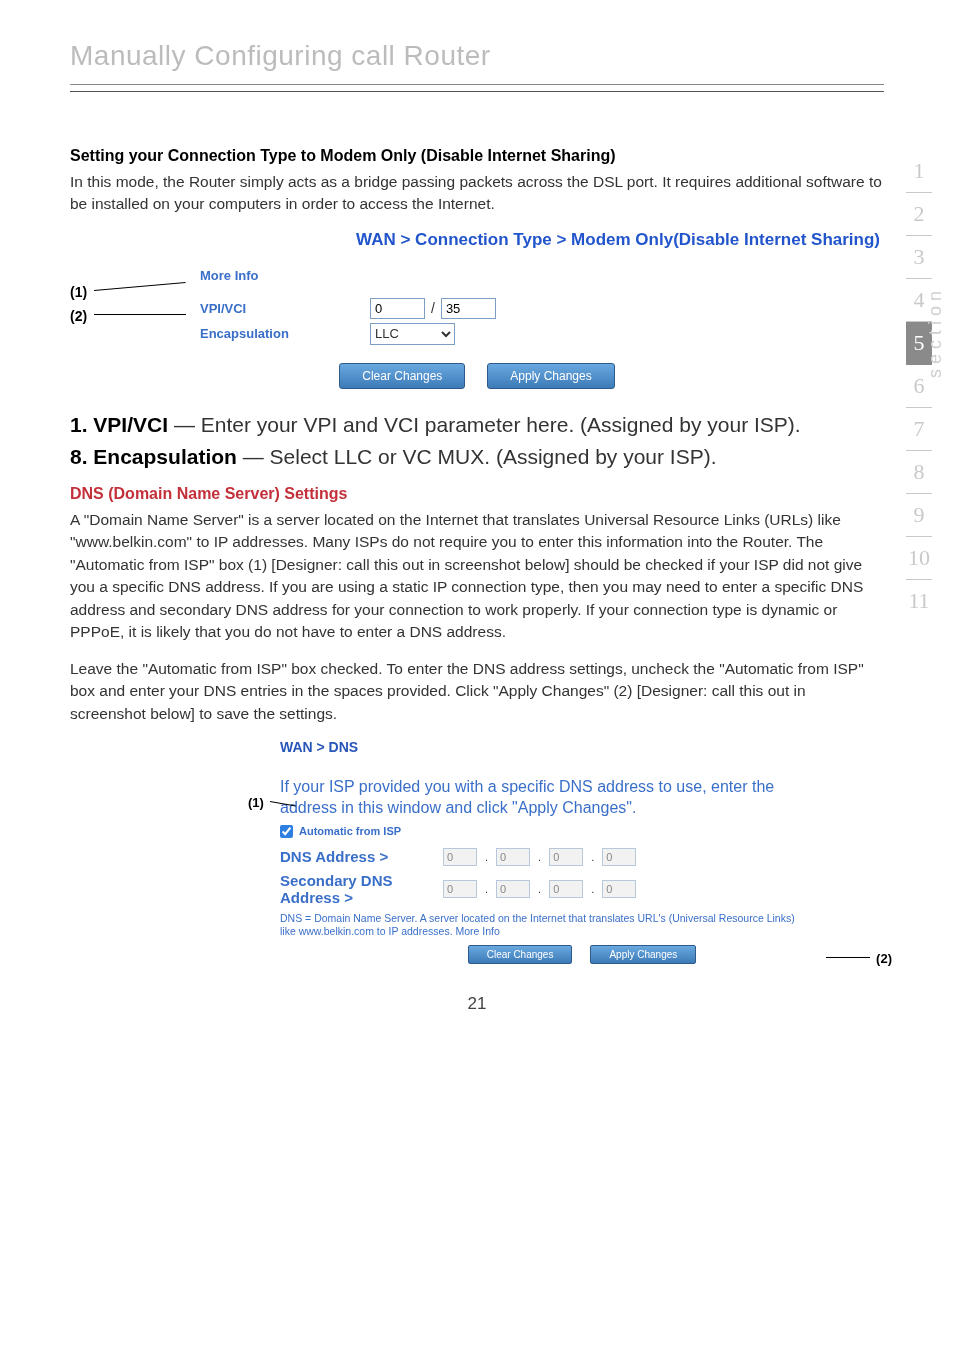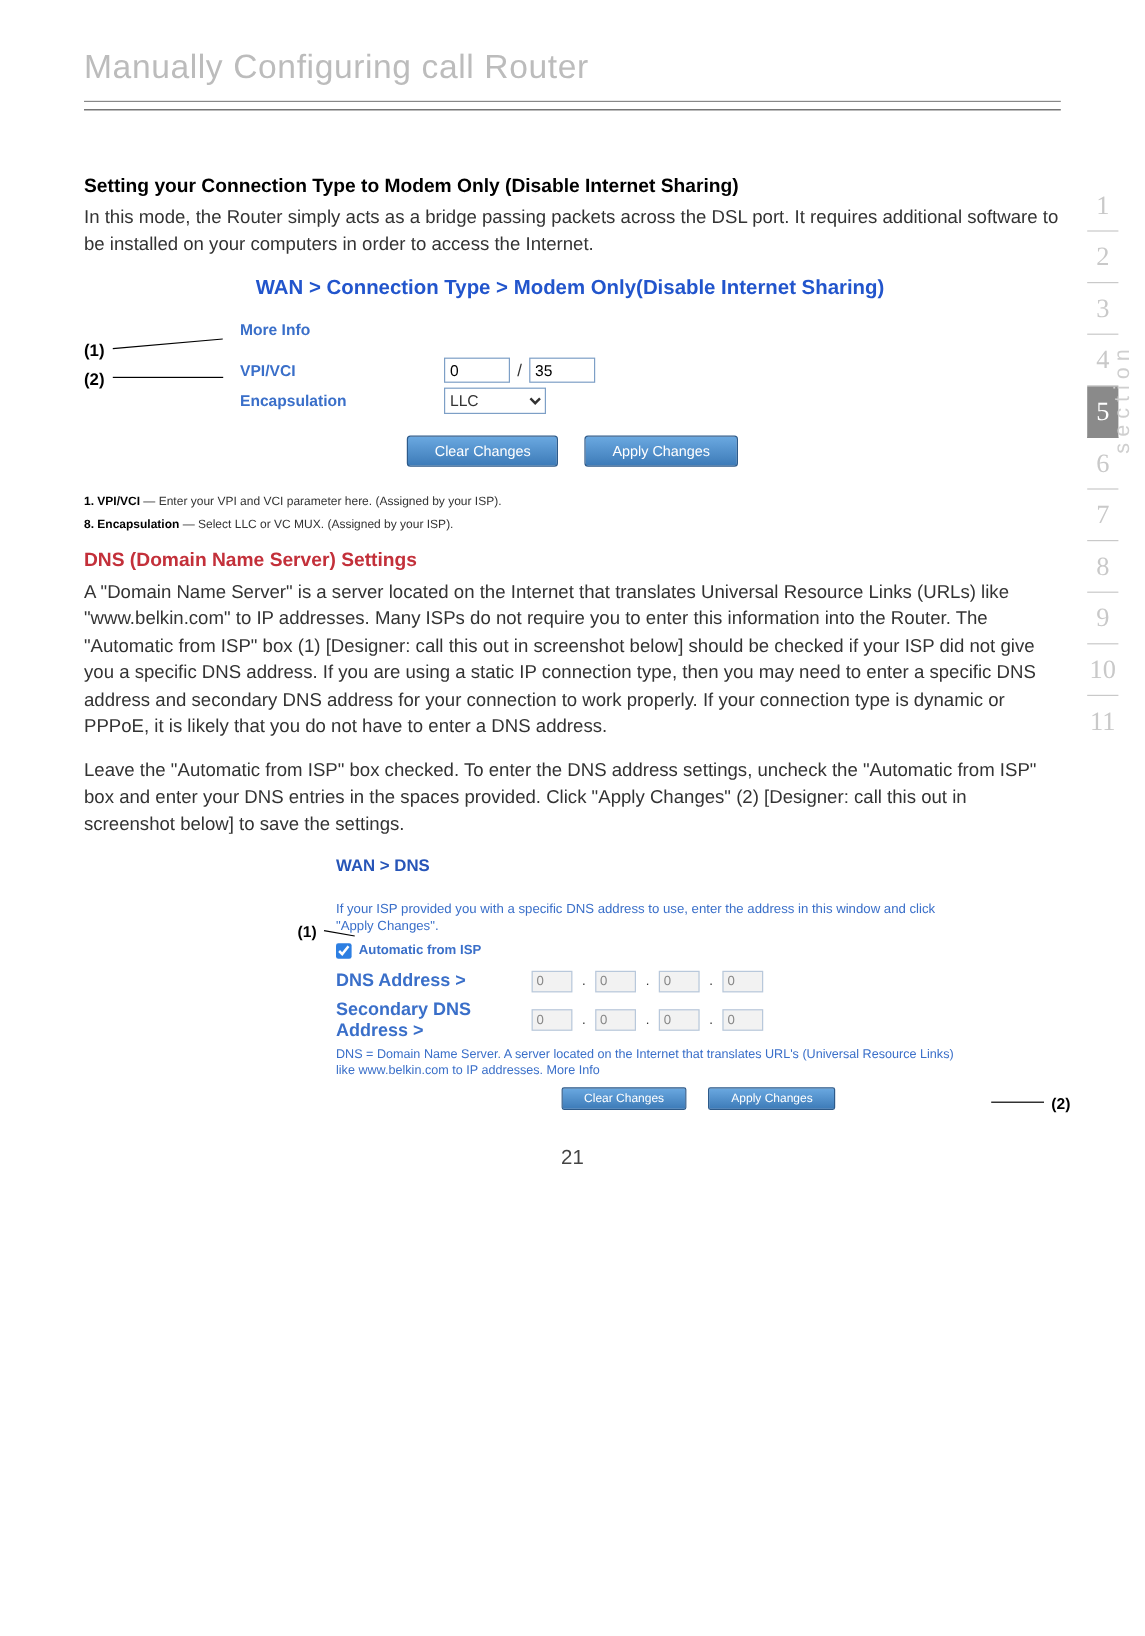--- a/index.html
+++ b/index.html
@@ -26,21 +26,21 @@
     color: #000;
     font-weight: bold;
     font-size: 16px;
     margin-bottom: 6px;
   }
   .body-text { font-size: 15.5px; line-height: 1.45; color: #333; margin-bottom: 14px;}
   .wan-heading {
     color: #2255cc;
     font-weight: bold;
     font-size: 17px;
-    text-align: center;
+    text-align: right;
     margin: 14px 0 16px 0;
     padding-right: 4px;
   }
   .atm-block { position: relative; padding-left: 130px; margin-bottom: 10px;}
   .more-info { color:#3a6fc9; font-weight: bold; font-size:13px; }
   .atm-label { color:#3a6fc9; font-weight: bold; font-size:13px; display:block; margin-top:2px;}
   .callout-num { position:absolute; font-weight:bold; color:#000; font-size:14px;}
   .callout-line { position:absolute; height:1px; background:#000; }
   .form-row { display:flex; align-items:center; margin:4px 0;}
   .form-label { width:170px; color:#3a6fc9; font-weight:bold; font-size:13px;}
@@ -50,26 +50,26 @@
   .btn-row { display:flex; justify-content:center; gap:22px; margin:18px 0 24px 0;}
   .blue-btn {
     background: linear-gradient(#6aa8e0,#3d7bb8);
     color:#fff;
     font-size:12px;
     padding:5px 22px;
     border:1px solid #2d5a8a;
     border-radius:3px;
     cursor:pointer;
   }
-  .numbered-line { font-size:10px; margin:8px 0; color:#333;}
+  .numbered-line { font-size:21px; margin:8px 0; color:#333;}
   .numbered-line b { color:#000;}
   .dns-head { color:#c3303a; font-weight:bold; font-size:16px; margin:16px 0 6px 0;}
   .dns-area { margin-left:210px; margin-top:10px; position:relative;}
   .wan-dns { color:#2755b8; font-weight:bold; font-size:14px; margin-bottom:22px;}
-  .small-note { color:#3a6fc9; font-size:11px; line-height:1.3; max-width:500px; margin-bottom:6px;}
+  .small-note { color:#3a6fc9; font-size:16px; line-height:1.3; max-width:500px; margin-bottom:6px;}
   .auto-row { display:flex; align-items:center; gap:6px; margin:4px 0 10px 0;}
   .auto-check { width:13px; height:13px; accent-color:#2d7fe2;}
   .auto-label { color:#3a6fc9; font-weight:bold; font-size:11px;}
   .dns-field-row { display:flex; align-items:center; margin:6px 0; gap:8px;}
   .dns-label { width:155px; color:#3a6fc9; font-weight:bold; font-size:15px;}
   .ip-box { width:34px; height:18px; border:1px solid #b8c8db; background:#f2f2f2; font-size:11px; padding:0 3px; color:#888;}
   .dot { font-size:11px; color:#333;}
   .dns-foot { color:#3a6fc9; font-size:10.5px; line-height:1.3; max-width:520px; margin:6px 0;}
   .dns-foot .mi { color:#3a6fc9; }
   .btn-row-small { display:flex; justify-content:center; gap:18px; margin-top:6px;}

